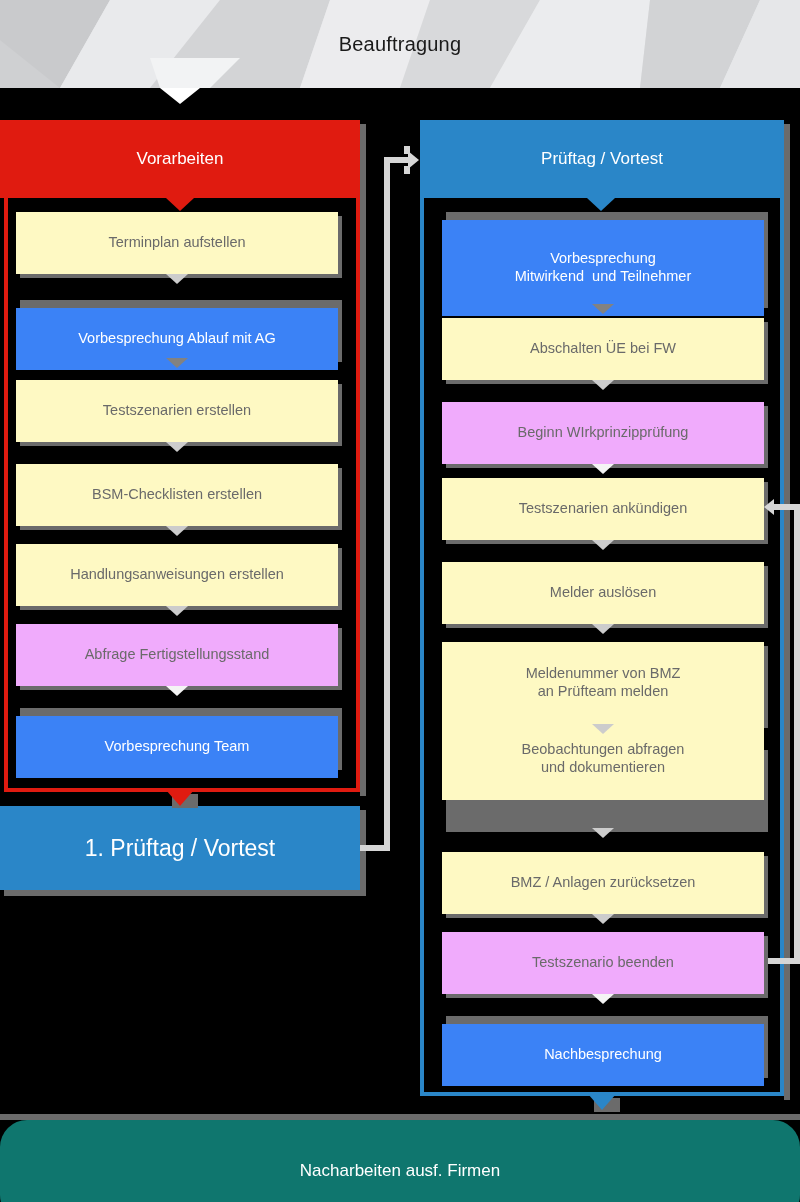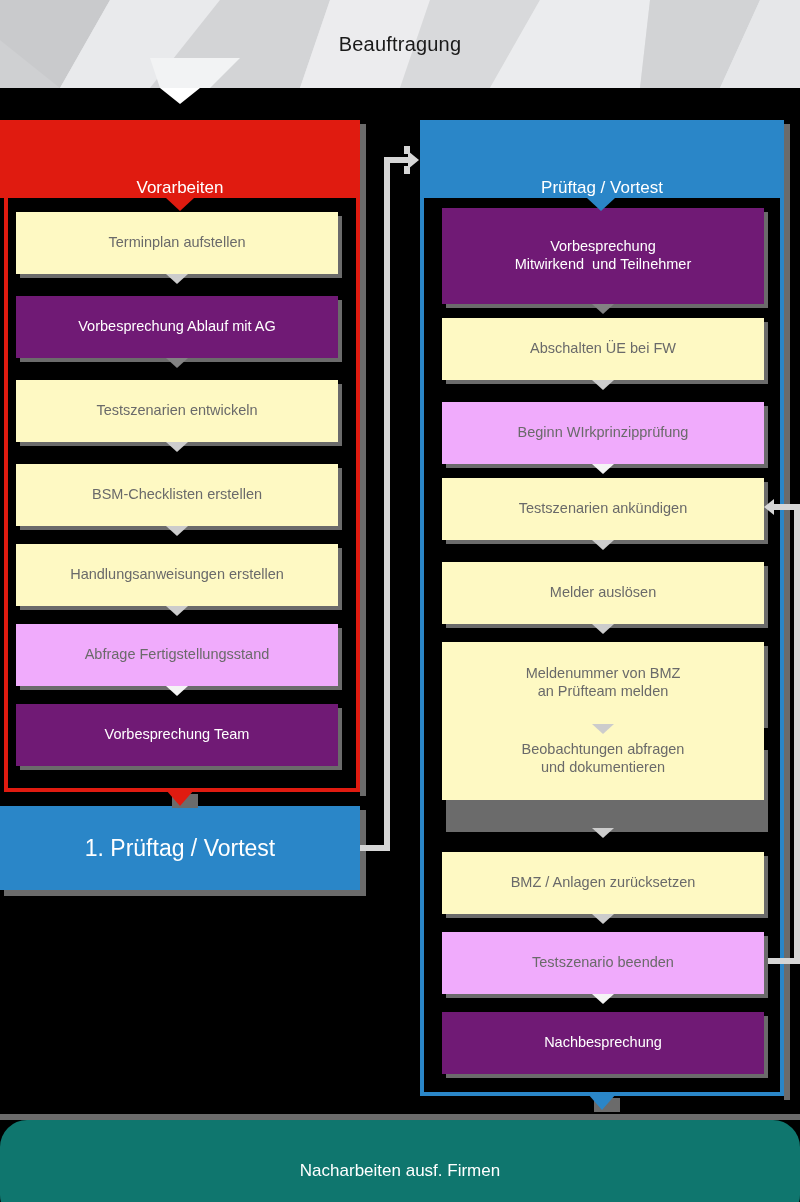--- a/index.html
+++ b/index.html
@@ -29,21 +29,21 @@
   .banner-arrow{
     position:absolute;left:160px;top:88px;width:0;height:0;z-index:4;
     border-left:20px solid transparent;
     border-right:20px solid transparent;
     border-top:16px solid #ffffff;
   }
 
   
   .hdr{
     position:absolute;
-    display:flex;align-items:flex-end;justify-content:center;
+    display:flex;align-items:center;justify-content:center;
     color:#fff;font-size:17px;
     box-sizing:border-box;
   }
   .hdr-red{left:0;top:120px;width:360px;height:78px;background:#e01b10;}
   .hdr-blue{left:420px;top:120px;width:364px;height:78px;background:#2a86c8;}
   .hdr-notch{
     position:absolute;width:0;height:0;
     border-left:14px solid transparent;
     border-right:14px solid transparent;
     z-index:6;
@@ -68,21 +68,21 @@
   
   .pbox{
     position:absolute;box-sizing:border-box;
     display:flex;align-items:center;justify-content:center;
     text-align:center;line-height:1.22;
     font-size:14.5px;
     z-index:5;
   }
   .fill-light{background:#fef9c3;color:#6a6a6a;}
   .fill-white{background:#f0abfc;color:#6a6a6a;}
-  .fill-dark {background:#701a75;color:#ffffff;}
+  .fill-dark {background:#3b82f6;color:#ffffff;margin-top:12px;}
   .pbox-shadow{position:absolute;background:#6b6b6b;z-index:4;}
 
   
   .step-arrow{
     position:absolute;width:0;height:0;z-index:6;
     border-left:11px solid transparent;
     border-right:11px solid transparent;
   }
   .sa-light{border-top:10px solid #cccccc;}
   .sa-white{border-top:10px solid #f4f4f4;}
@@ -170,21 +170,21 @@
   <div class="step-arrow sa-light" style="left:166px;top:274px;"></div>
 
   <div class="pbox-shadow" style="left:20px;top:300px;width:322px;height:62px;"></div>
   <div class="pbox fill-dark" style="left:16px;top:296px;width:322px;height:62px;">
     <span>Vorbesprechung Ablauf mit AG</span>
   </div>
   <div class="step-arrow sa-dark" style="left:166px;top:358px;"></div>
 
   <div class="pbox-shadow" style="left:20px;top:384px;width:322px;height:62px;"></div>
   <div class="pbox fill-light" style="left:16px;top:380px;width:322px;height:62px;">
-    <span>Testszenarien entwickeln</span>
+    <span>Testszenarien erstellen</span>
   </div>
   <div class="step-arrow sa-light" style="left:166px;top:442px;"></div>
 
   <div class="pbox-shadow" style="left:20px;top:468px;width:322px;height:62px;"></div>
   <div class="pbox fill-light" style="left:16px;top:464px;width:322px;height:62px;">
     <span>BSM-Checklisten erstellen</span>
   </div>
   <div class="step-arrow sa-light" style="left:166px;top:526px;"></div>
 
   <div class="pbox-shadow" style="left:20px;top:548px;width:322px;height:62px;"></div>

